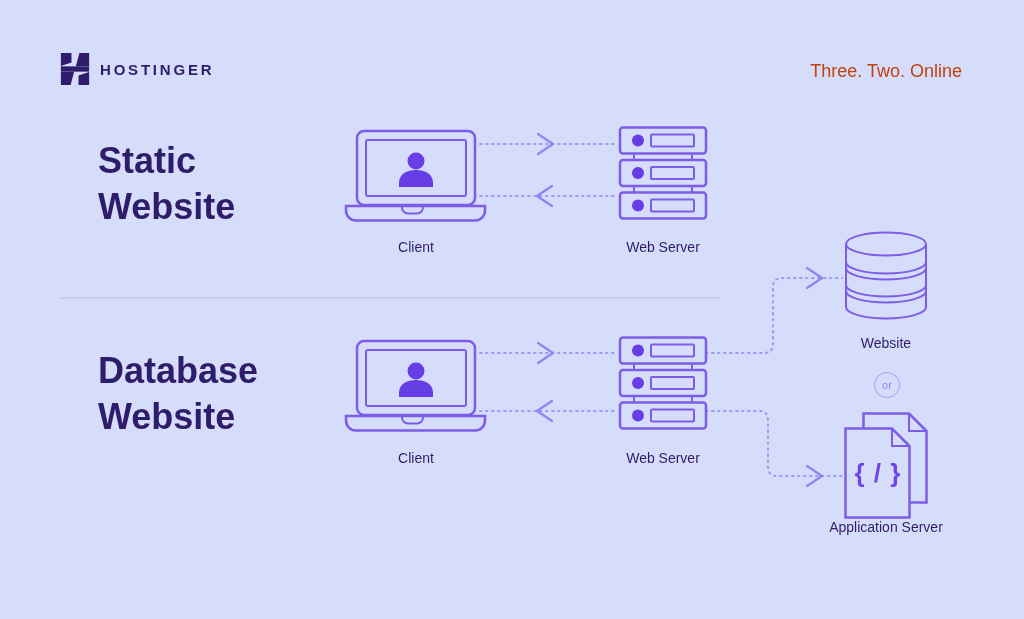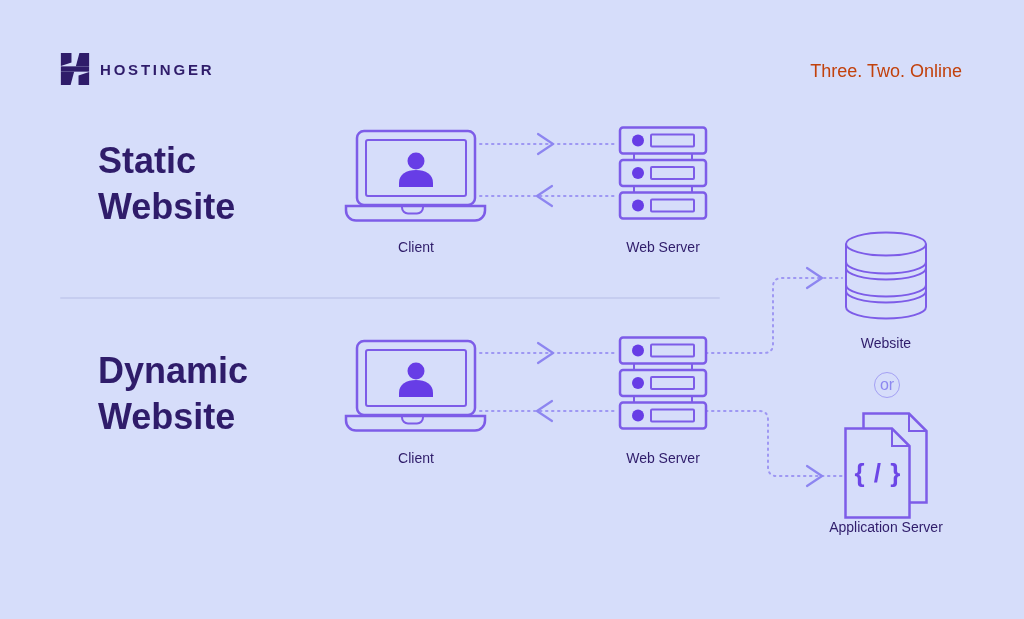--- a/index.html
+++ b/index.html
@@ -26,21 +26,21 @@
     font-size:14px; font-weight:500; color:#2f1c6a;
     transform:translateX(-50%); white-space:nowrap;
   }
 
   .divider { left:60px; top:297px; width:660px; height:2px; background:#c6cdf0; border-radius:1px; }
 
   .or-badge {
     left:874px; top:372px; width:26px; height:26px; box-sizing:border-box;
     border:1.5px solid #a4a0f4; border-radius:50%;
     display:flex; align-items:center; justify-content:center;
-    font-size:16px; color:#8d88f0;
+    font-size:11px; color:#8d88f0;
   }
 
   svg.diagram { left:0; top:0; }
   .stroke-m { fill:none; stroke:#7d5ce8; stroke-width:2.5; }
   .stroke-t { fill:none; stroke:#7d5ce8; stroke-width:2; }
   .fill-bg  { fill:#d6ddfa; stroke:#7d5ce8; stroke-width:2.5; }
   .accent   { fill:#673de6; }
   .dotted   { fill:none; stroke:#9e97f3; stroke-width:2; stroke-dasharray:1.5 4.5; stroke-linecap:round; }
   .chev     { fill:none; stroke:#8d85f0; stroke-width:2.2; stroke-linecap:round; stroke-linejoin:round; }
 </style>
@@ -61,21 +61,21 @@
     </svg>
     <span class="brand-text">HOSTINGER</span>
   </div>
   <div class="abs tagline">Three. Two. Online</div>
 
   <div class="abs section-title title-static">
     <div>Static</div>
     <div>Website</div>
   </div>
   <div class="abs section-title title-dynamic">
-    <div>Dynamic</div>
+    <div>Database</div>
     <div>Website</div>
   </div>
 
   <div class="abs divider"></div>
 
   <svg class="abs diagram" width="1024" height="619" viewBox="0 0 1024 619">
 
     <g>
       <path class="dotted" d="M480 144 H618"></path>
       <path class="chev" d="M538 134 L553 144 L538 154"></path>

